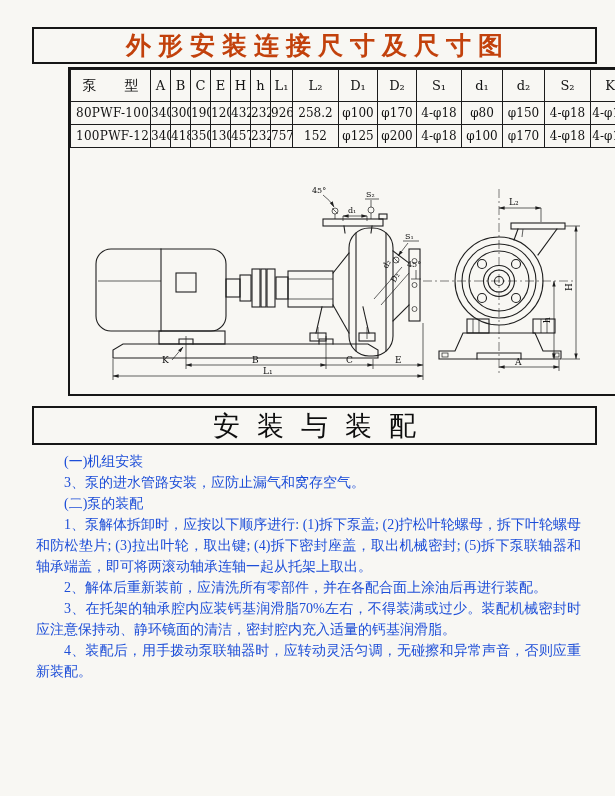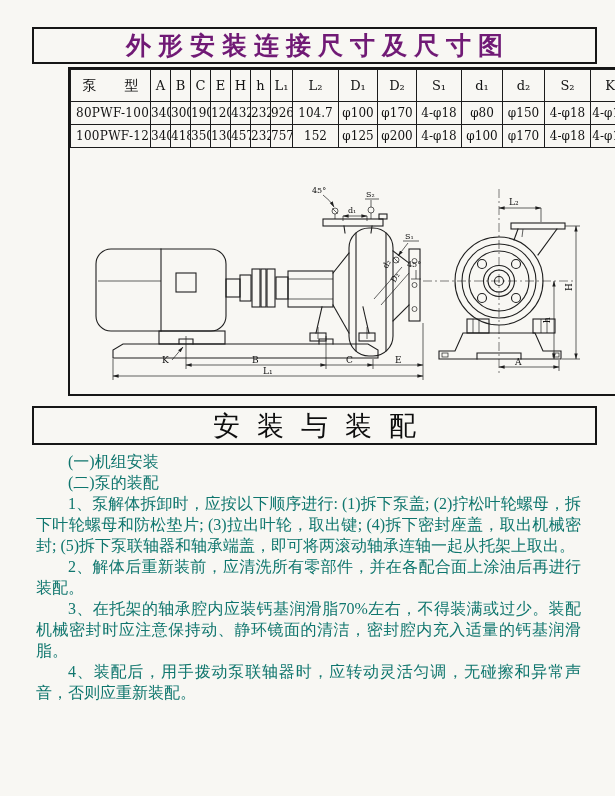--- a/index.html
+++ b/index.html
@@ -16,21 +16,21 @@
   
   .title-box{
     position:absolute;left:32px;top:27px;width:561px;height:33px;
     border:2.5px solid #161616;
     display:flex;align-items:center;justify-content:center;
     background:#f8f7f3;
   }
   .title-box .t{
     font-family:"Liberation Sans","DejaVu Sans",sans-serif;
     font-weight:bold;font-size:25px;letter-spacing:7px;
-    padding-left:7px;white-space:nowrap;color:#701a75;
+    padding-left:7px;white-space:nowrap;color:#c2410c;
   }
   
   .big-box{
     position:absolute;left:48px;top:67px;width:561px;height:325px;
     border:2.5px solid #161616;background:#f8f7f3;margin-left:20px;
   }
   table.dims{
     border-collapse:collapse;table-layout:fixed;width:556px;
     font-family:"DejaVu Serif","Liberation Serif",serif;
   }
@@ -61,22 +61,22 @@
   .title-box2 .t{
     font-family:"Liberation Sans","DejaVu Sans",sans-serif;
     font-weight:normal;font-size:27px;letter-spacing:17px;
     padding-left:17px;white-space:nowrap;color:#0e0e0e;
   }
   .content{
     position:absolute;left:36px;top:451px;width:545px;
   }
   .content p{
     margin:0;text-indent:2em;
-    font-size:16px;line-height:21px;
-    text-align:justify;color:#0f766e;
+    font-size:14px;line-height:21px;
+    text-align:justify;color:#1d4ed8;
     font-weight:500;
   }
 </style>
 </head>
 <body>
 
 <div class="page">
 
   <div class="title-box">
     <span class="t">外形安装连接尺寸及尺寸图</span>
@@ -124,21 +124,21 @@
       </tr>
       <tr>
         <td class="model">80PWF-100</td>
         <td>340</td>
         <td>300</td>
         <td>190</td>
         <td>120</td>
         <td>432</td>
         <td>232</td>
         <td>926</td>
-        <td>104.7</td>
+        <td>258.2</td>
         <td>φ100</td>
         <td>φ170</td>
         <td>4-φ18</td>
         <td>φ80</td>
         <td>φ150</td>
         <td>4-φ18</td>
         <td>4-φ18</td>
       </tr>
       <tr>
         <td class="model">100PWF-125</td>
@@ -340,20 +340,21 @@
       </g>
     </svg>
   </div>
 
   <div class="title-box2">
     <span class="t">安装与装配</span>
   </div>
 
   <div class="content">
     <p>(一)机组安装</p>
+    <p>3、泵的进水管路安装，应防止漏气和窝存空气。</p>
     <p>(二)泵的装配</p>
     <p>1、泵解体拆卸时，应按以下顺序进行: (1)拆下泵盖; (2)拧松叶轮螺母，拆下叶轮螺母和防松垫片; (3)拉出叶轮，取出键; (4)拆下密封座盖，取出机械密封; (5)拆下泵联轴器和轴承端盖，即可将两滚动轴承连轴一起从托架上取出。</p>
     <p>2、解体后重新装前，应清洗所有零部件，并在各配合面上涂油后再进行装配。</p>
     <p>3、在托架的轴承腔内应装钙基润滑脂70%左右，不得装满或过少。装配机械密封时应注意保持动、静环镜面的清洁，密封腔内充入适量的钙基润滑脂。</p>
     <p>4、装配后，用手拨动泵联轴器时，应转动灵活匀调，无碰擦和异常声音，否则应重新装配。</p>
   </div>
 
 </div>
 
 </body></html>

